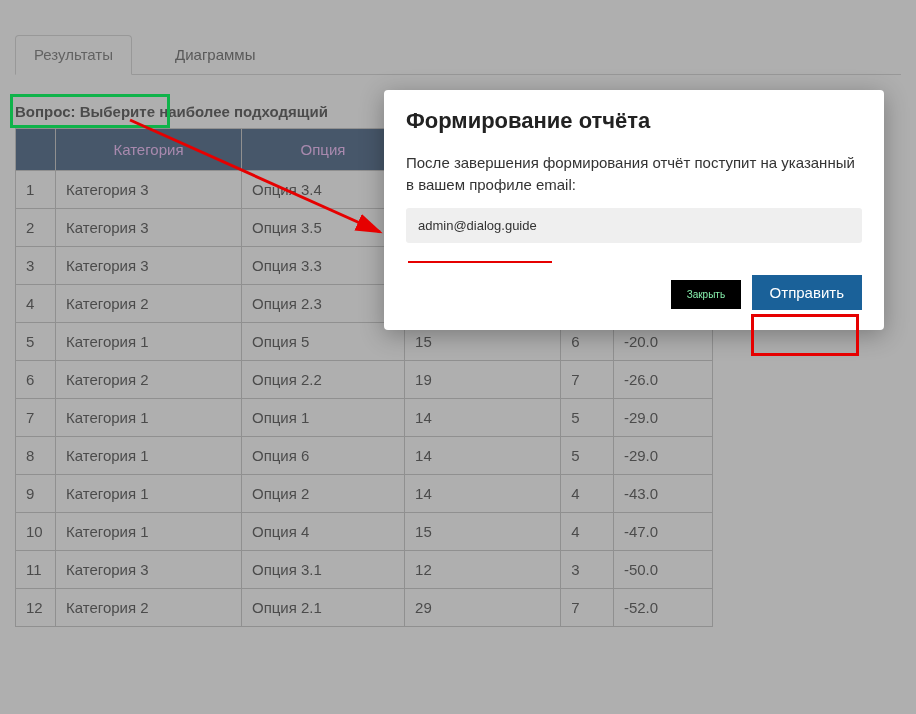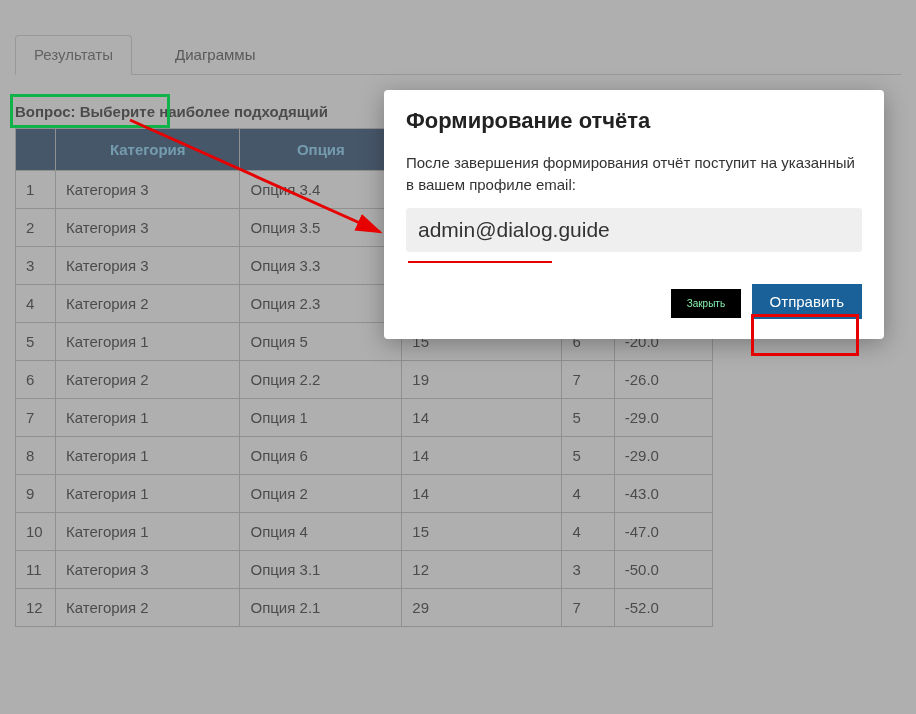--- a/index.html
+++ b/index.html
@@ -4,31 +4,31 @@
   <style>
     * { box-sizing: border-box; margin: 0; padding: 0; }
     body { font-family: -apple-system, BlinkMacSystemFont, "Segoe UI", Arial, sans-serif; background: #fff; width: 916px; height: 714px; overflow: hidden; position: relative; }
     .page { padding: 15px; }
     .tabs { display: flex; border-bottom: 1px solid #ccc; margin-top: 20px; gap: 24px; }
     .tab { padding: 10px 18px; color: #404040; cursor: pointer; border: 1px solid transparent; font-size: 15px; }
     .tab.active { background: #fff; border: 1px solid #ccc; border-bottom-color: #fff; border-radius: 4px 4px 0 0; color: #555; margin-bottom: -1px; }
     .export-btn { display: inline-block; margin-top: 22px; background: #188d4b; color: #fff; padding: 7px 14px; font-size: 14px; cursor: pointer; }
     .question { margin-top: 28px; font-weight: bold; font-size: 15px; color: #222; }
     .tbl { margin-top: 8px; border-collapse: collapse; width: 698px; }
-    .tbl th { background: #1a3d66; color: #7dd3fc; font-weight: bold; padding: 12px 10px; text-align: center; border: 1px solid #bbb; font-size: 15px; }
+    .tbl th { background: #1a3d66; color: #f0abfc; font-weight: normal; padding: 12px 10px; text-align: center; border: 1px solid #bbb; font-size: 15px; }
     .tbl th:first-child { width: 40px; }
     .tbl td { border: 1px solid #bbb; padding: 10px 10px; font-size: 15px; color: #222; }
     .tbl td:first-child { text-align: left; width: 40px; }
     .overlay { position: absolute; inset: 0; background: rgba(110,110,110,0.55); }
     .modal { position: absolute; left: 384px; top: 90px; width: 500px; background: #fff; border-radius: 4px; box-shadow: 0 5px 25px rgba(0,0,0,0.3); }
     .modal-header { padding: 18px 22px 10px; }
     .modal-title { font-size: 22px; font-weight: 600; color: #222; }
     .modal-body { padding: 8px 22px 18px; }
     .modal-text { font-size: 15px; color: #333; line-height: 1.45; margin-bottom: 12px; }
-    .modal-input { width: 100%; padding: 10px 12px; background: #efefef; border: none; border-radius: 3px; font-size: 21px; color: #333; }
+    .modal-input { width: 100%; padding: 10px 12px; background: #efefef; border: none; border-radius: 3px; font-size: 13px; color: #333; }
     .modal-footer { padding: 14px 22px 20px; text-align: right; }
     .btn-close { background: #000; color: #86efac; padding: 9px 16px; font-size: 10px; border: none; cursor: pointer; margin-right: 6px; }
     .btn-send { background: #1a6199; color: #fff; padding: 9px 18px; font-size: 15px; border: none; cursor: pointer; }
     .hl-green { position: absolute; border: 3px solid #0fb34a; pointer-events: none; }
     .hl-red { position: absolute; border: 3px solid #e60000; pointer-events: none; }
     .underline-red { position: absolute; height: 2px; background: #e60000; pointer-events: none; }
     svg.arrow { position: absolute; pointer-events: none; }
   </style>
 </head>
 <body>

